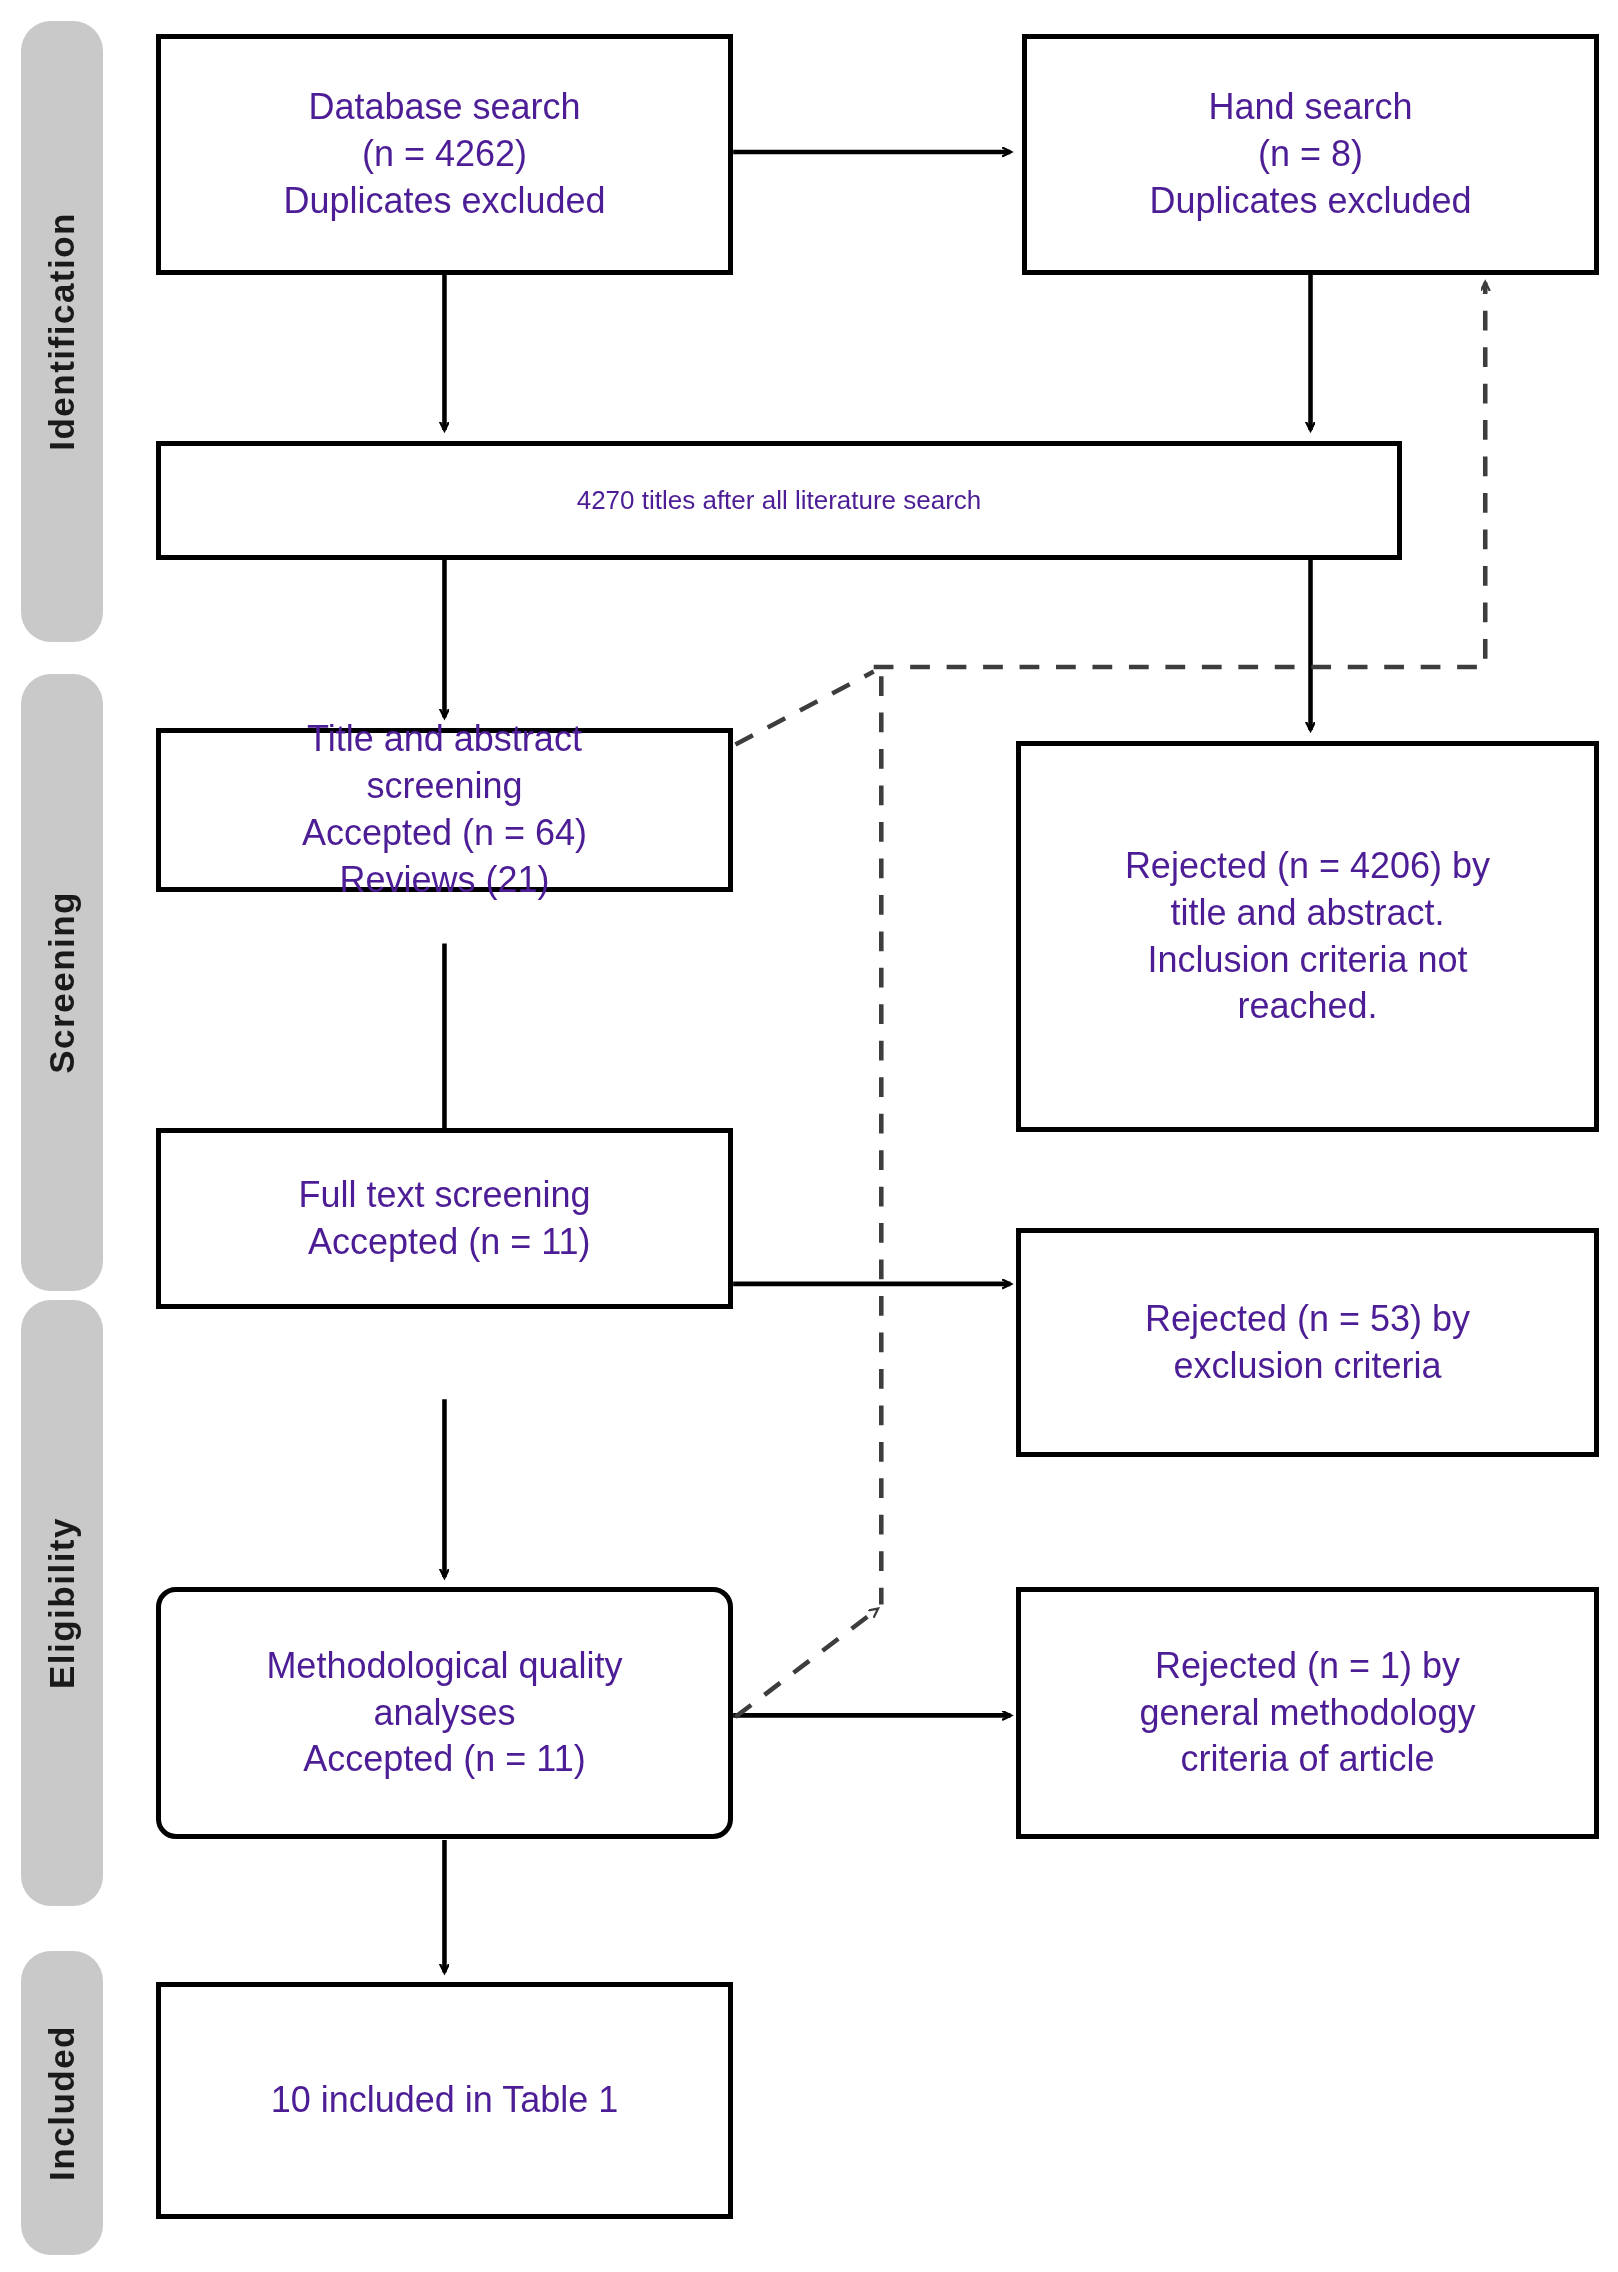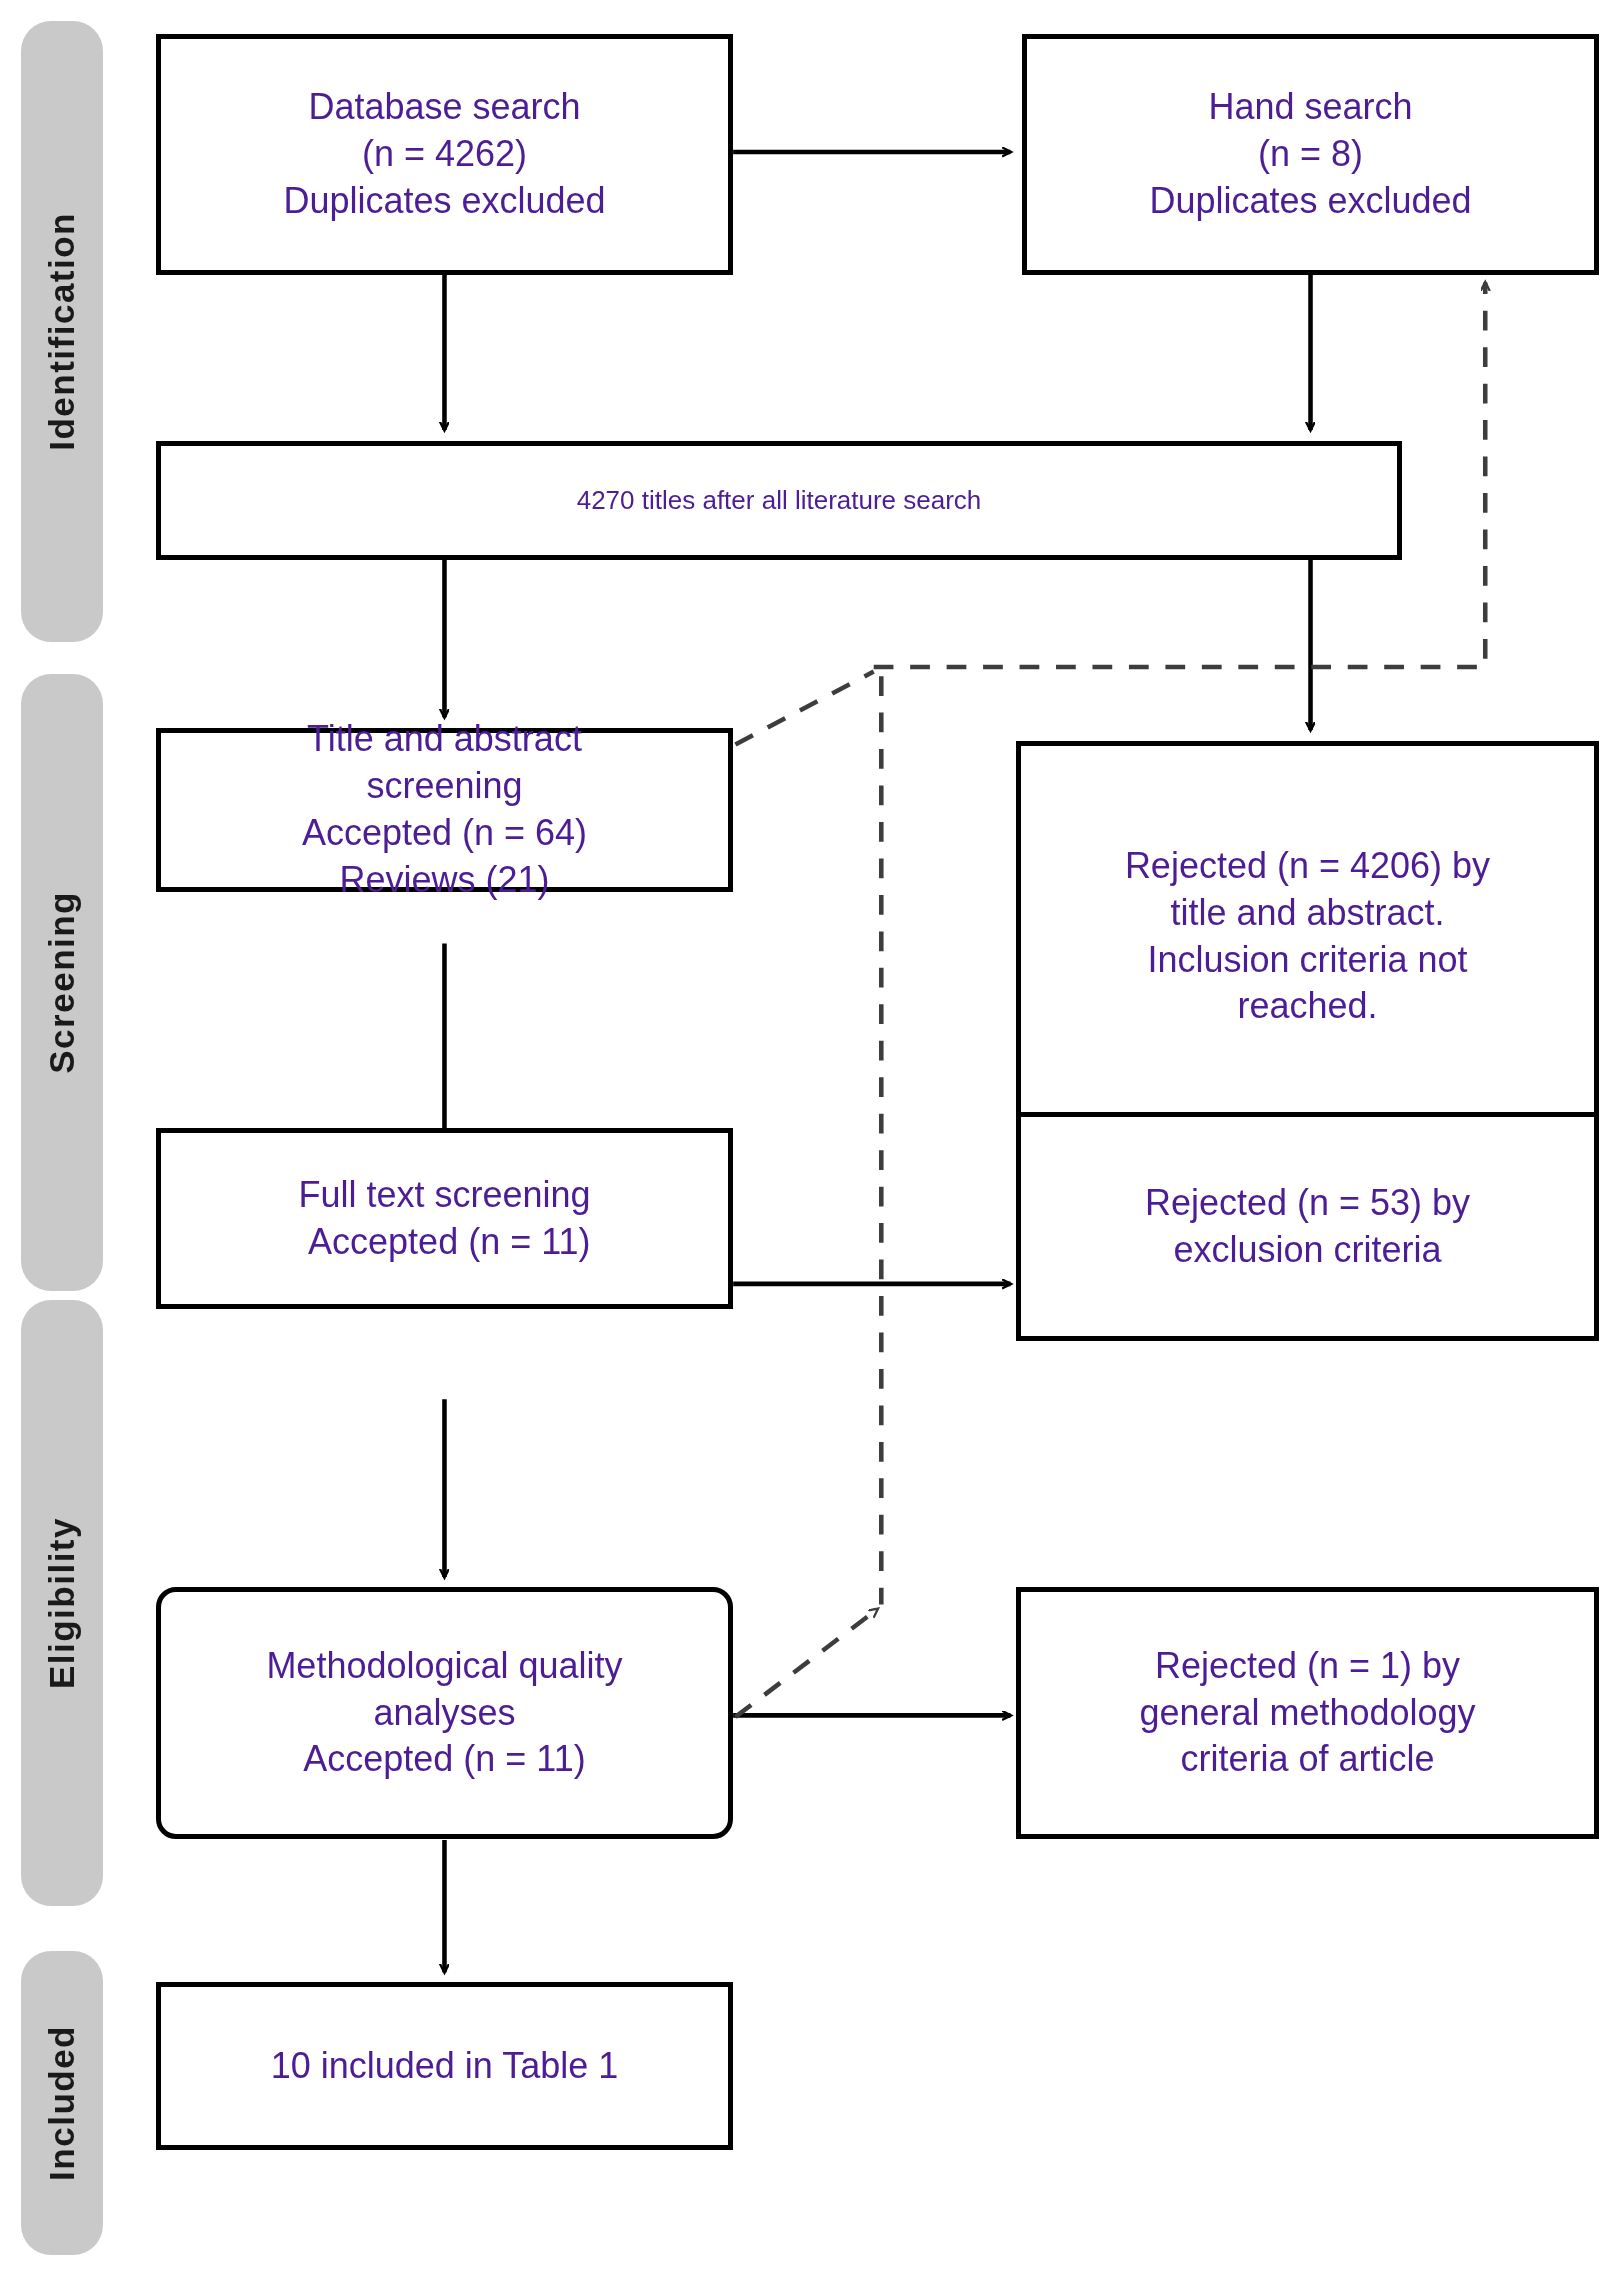--- a/index.html
+++ b/index.html
@@ -135,35 +135,35 @@
 title and abstract.
 Inclusion criteria not
 reached.</span>
   </div>
 
   <div class="node" style="left:156px;top:1128px;width:577px;height:181px;text-align:right;">
     <span class="txt">Full text screening
 Accepted (n = 11)</span>
   </div>
 
-  <div class="node" style="left:1016px;top:1112px;width:583px;height:229px;">
+  <div class="node" style="left:1016px;top:1228px;width:583px;height:229px;">
     <span class="txt">Rejected (n = 53) by
 exclusion criteria</span>
   </div>
 
   <div class="node" style="left:156px;top:1587px;width:577px;height:252px;border-radius:20px;">
     <span class="txt">Methodological quality
 analyses
 Accepted (n = 11)</span>
   </div>
 
   <div class="node" style="left:1016px;top:1587px;width:583px;height:252px;">
     <span class="txt">Rejected (n = 1) by
 general methodology
 criteria of article</span>
   </div>
 
-  <div class="node" style="left:156px;top:1982px;width:577px;height:168px;">
+  <div class="node" style="left:156px;top:1982px;width:577px;height:237px;">
     <span class="txt">10 included in Table 1</span>
   </div>
 
 </div>
 
 
 </body></html>

